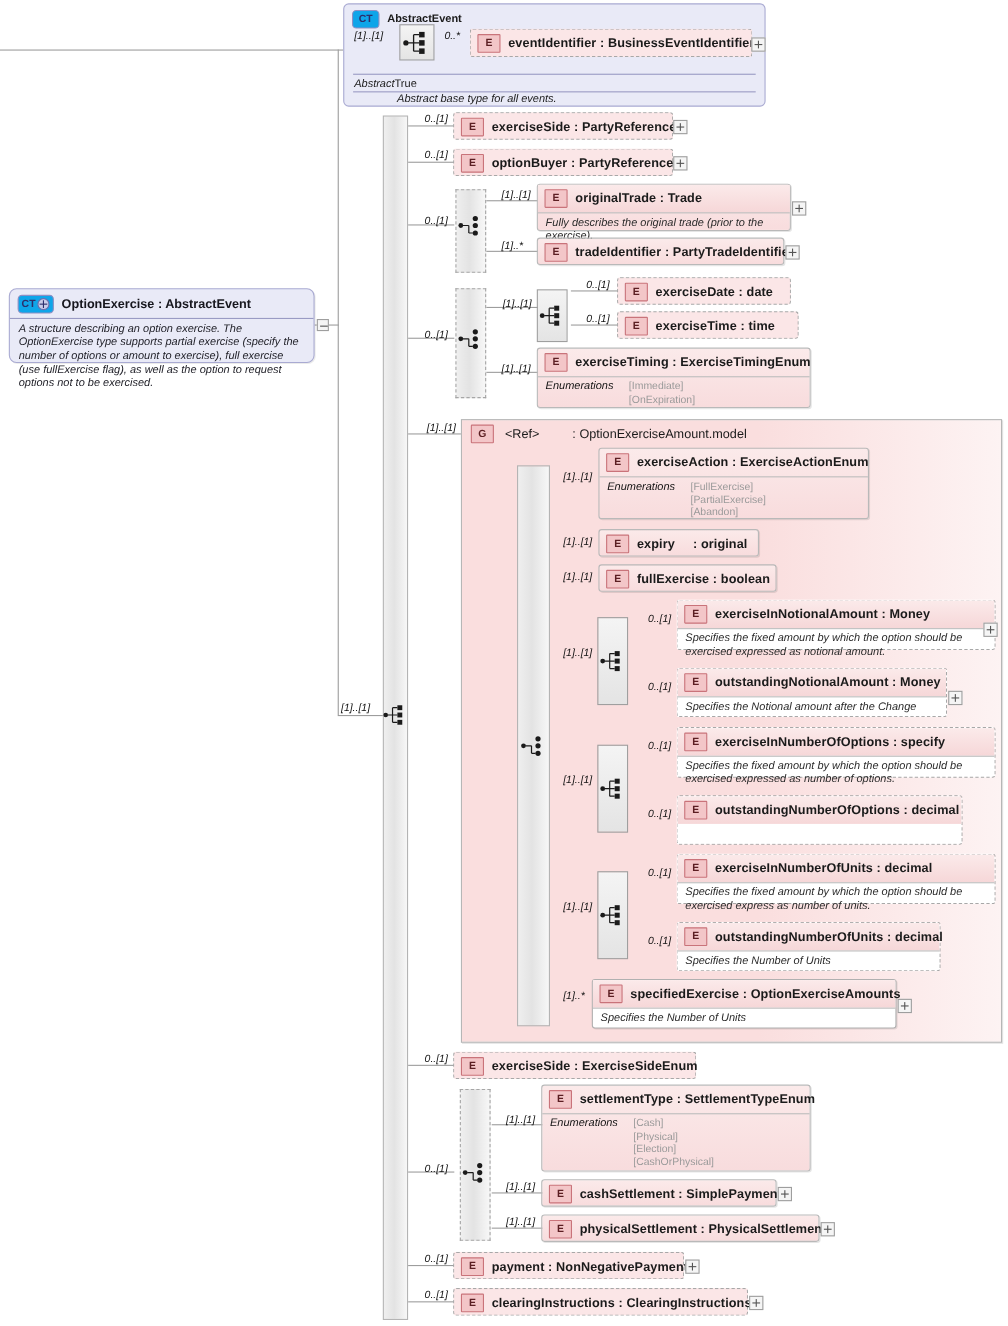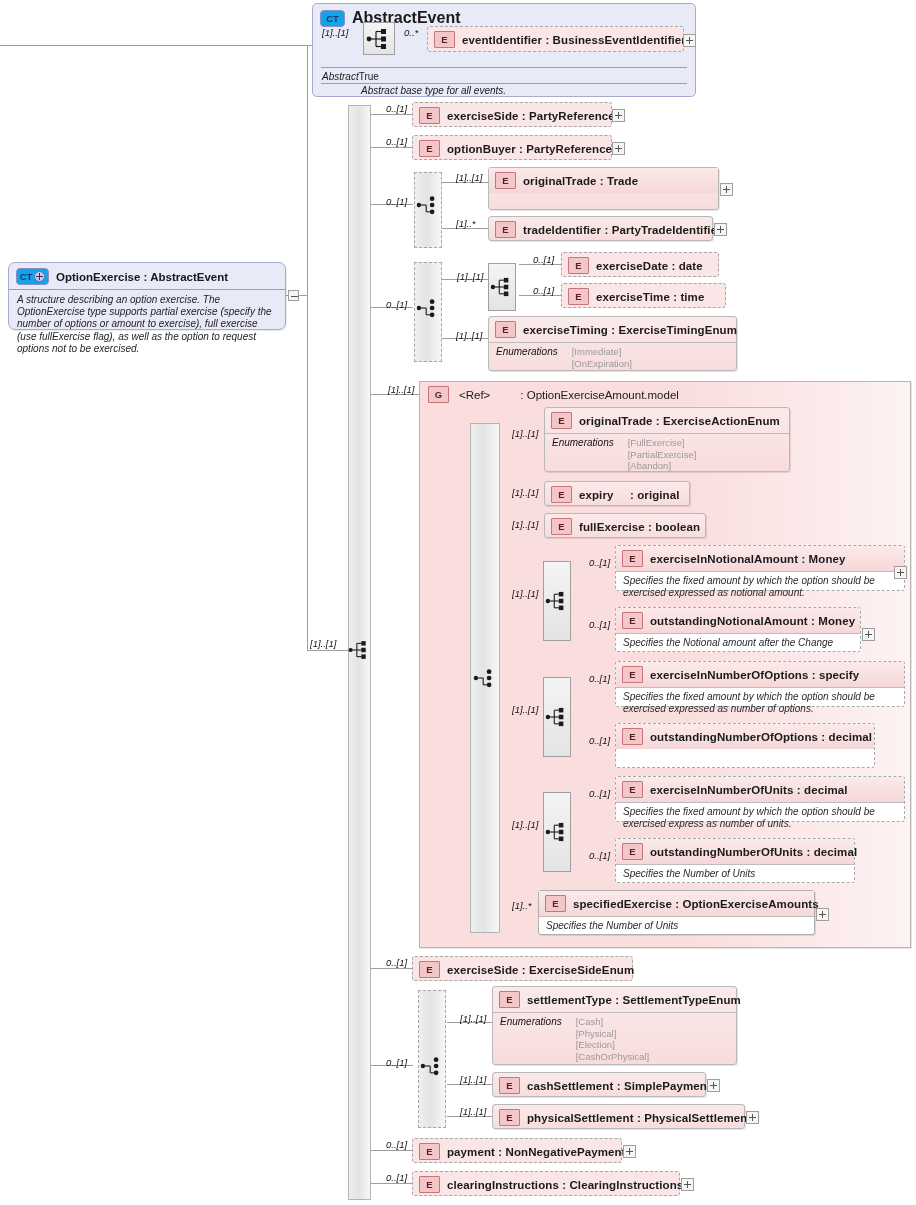--- a/index.html
+++ b/index.html
@@ -144,21 +144,21 @@
     </span>
     <span class="hdt">OptionExercise : AbstractEvent</span>
   </div>
   <div class="bd">A structure describing an option exercise. The OptionExercise type supports partial exercise (specify the number of options or amount to exercise), full exercise (use fullExercise flag), as well as the option to request options not to be exercised.</div>
 </div>
 <div class="minus abs" style="left:288px;top:290px;"></div>
 
 <div class="ctbox abs" style="left:312px;top:3px;width:384px;height:94px;">
   <div class="hd" style="display:flex;align-items:center;gap:7px;padding:5px 8px 3px 7px;">
     <span class="mk ct">CT</span>
-    <span style="font-size:16px;font-weight:bold;">AbstractEvent</span>
+    <span style="font-size:10px;font-weight:bold;">AbstractEvent</span>
   </div>
   <div class="sep" style="position:absolute;left:8px;right:8px;top:63px;"></div>
   <div class="row" style="position:absolute;left:0;top:64px;">
     <span class="lbl">Abstract</span>
     <span class="val">True</span>
   </div>
   <div class="sep" style="position:absolute;left:8px;right:8px;top:79px;"></div>
   <div class="desc" style="position:absolute;left:0;top:79px;padding-left:48px;">Abstract base type for all events.</div>
 </div>
 
@@ -232,20 +232,21 @@
     <circle cx="17.5" cy="18.5" r="2.6" fill="#1a1a1a"></circle>
   </svg>
 </div>
 
 <div class="card" style="left:456px;top:172px;">[1]..[1]</div>
 <div class="node e-solid" style="left:488px;top:167px;width:231px;height:43px;">
   <div class="titlerow pinkhead">
     <span class="mk">E</span>
     <span class="tname">originalTrade : Trade</span>
   </div>
+  <div class="doc">Fully describes the original trade (prior to the exercise).</div>
 </div>
 <div class="expand" style="left:720px;top:183px;"></div>
 
 <div class="card" style="left:456px;top:218px;">[1]..*</div>
 <div class="node e-solid" style="left:488px;top:216px;width:225px;height:25px;">
   <div class="titlerow">
     <span class="mk">E</span>
     <span class="tname">tradeIdentifier : PartyTradeIdentifier</span>
   </div>
 </div>
@@ -329,21 +330,21 @@
     <circle cx="17.5" cy="4" r="2.6" fill="#1a1a1a"></circle>
     <circle cx="17.5" cy="11" r="2.6" fill="#1a1a1a"></circle>
     <circle cx="17.5" cy="18.5" r="2.6" fill="#1a1a1a"></circle>
   </svg>
 </div>
 
 <div class="card" style="left:512px;top:428px;">[1]..[1]</div>
 <div class="node e-solid" style="left:544px;top:407px;width:246px;height:65px;">
   <div class="titlerow">
     <span class="mk">E</span>
-    <span class="tname">originalTrade : ExerciseActionEnum</span>
+    <span class="tname">exerciseAction : ExerciseActionEnum</span>
   </div>
   <div class="enumrow">
     <span class="enumlbl">Enumerations</span>
     <span class="enumvals">
       <span>[FullExercise]</span><br><span>[PartialExercise]</span><br><span>[Abandon]</span>
     </span>
   </div>
 </div>
 
 <div class="card" style="left:512px;top:487px;">[1]..[1]</div>

